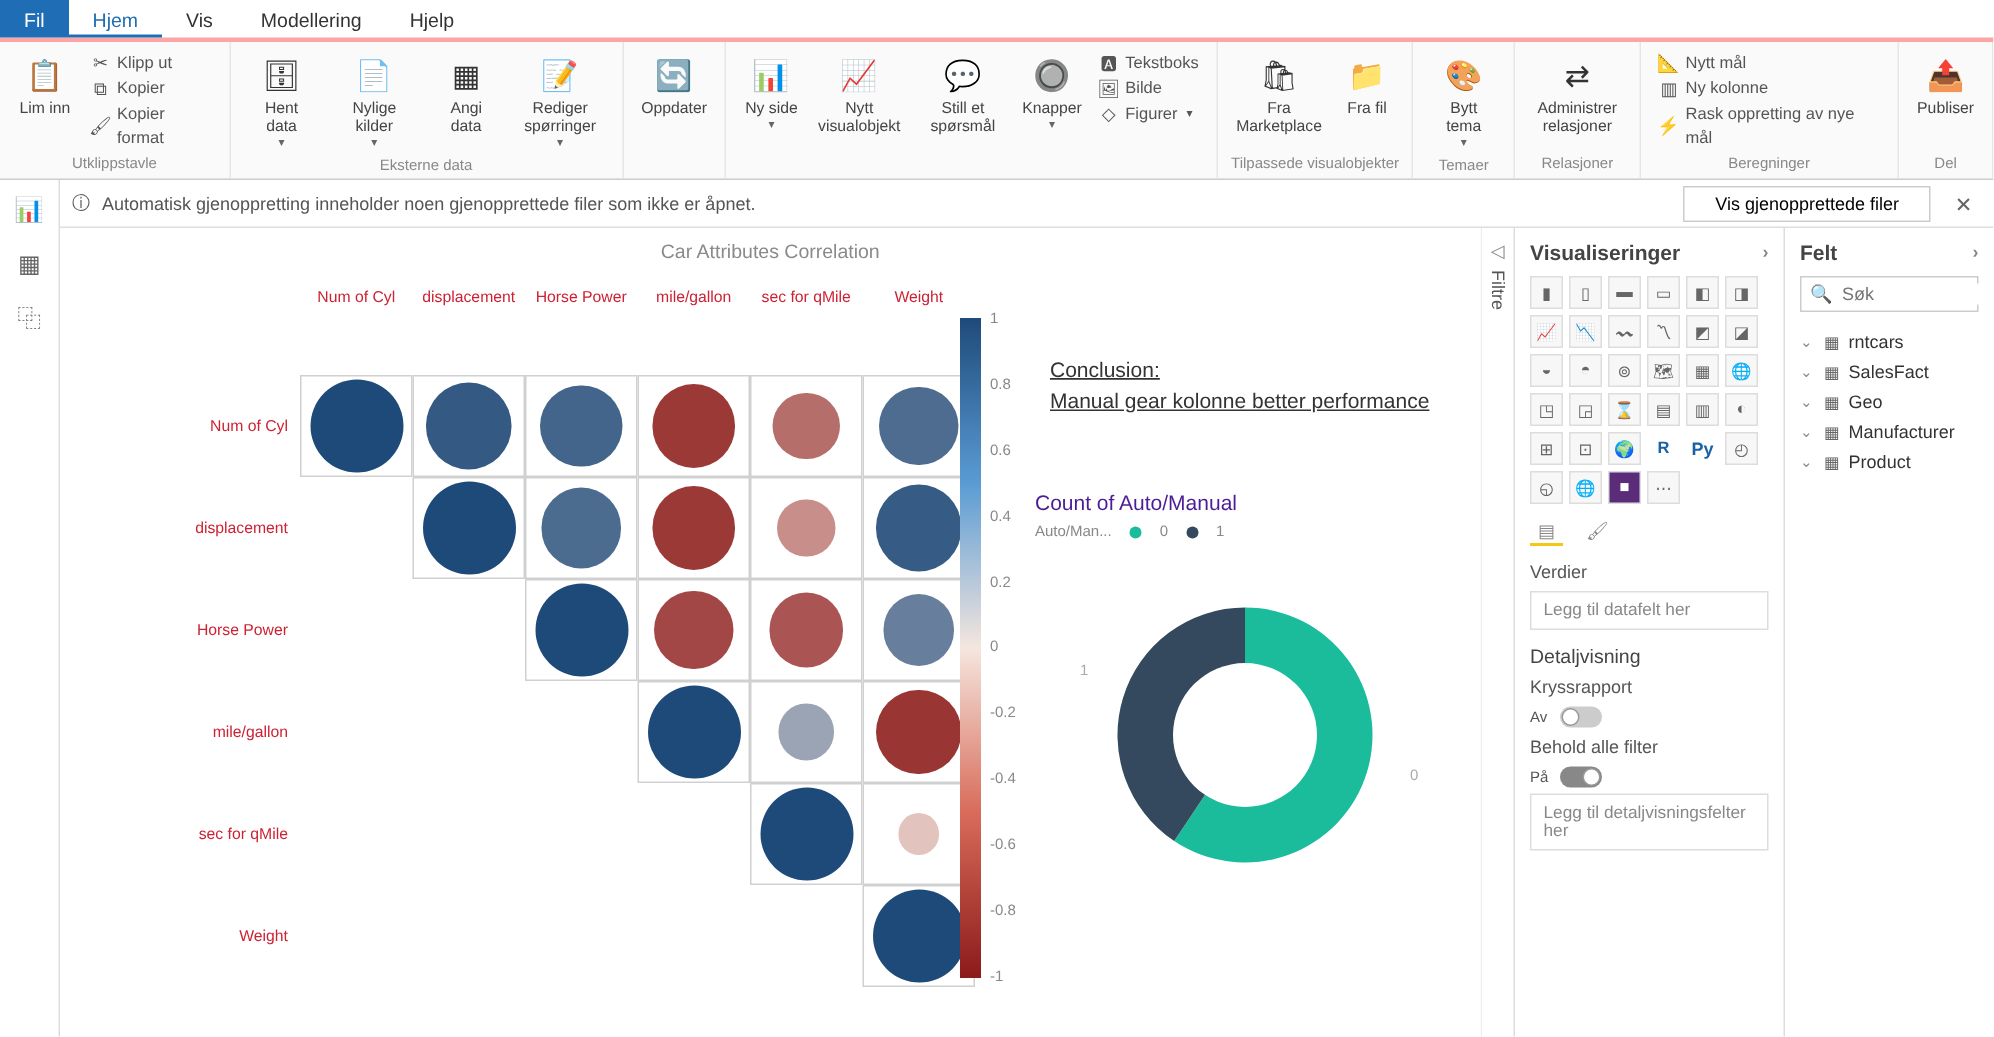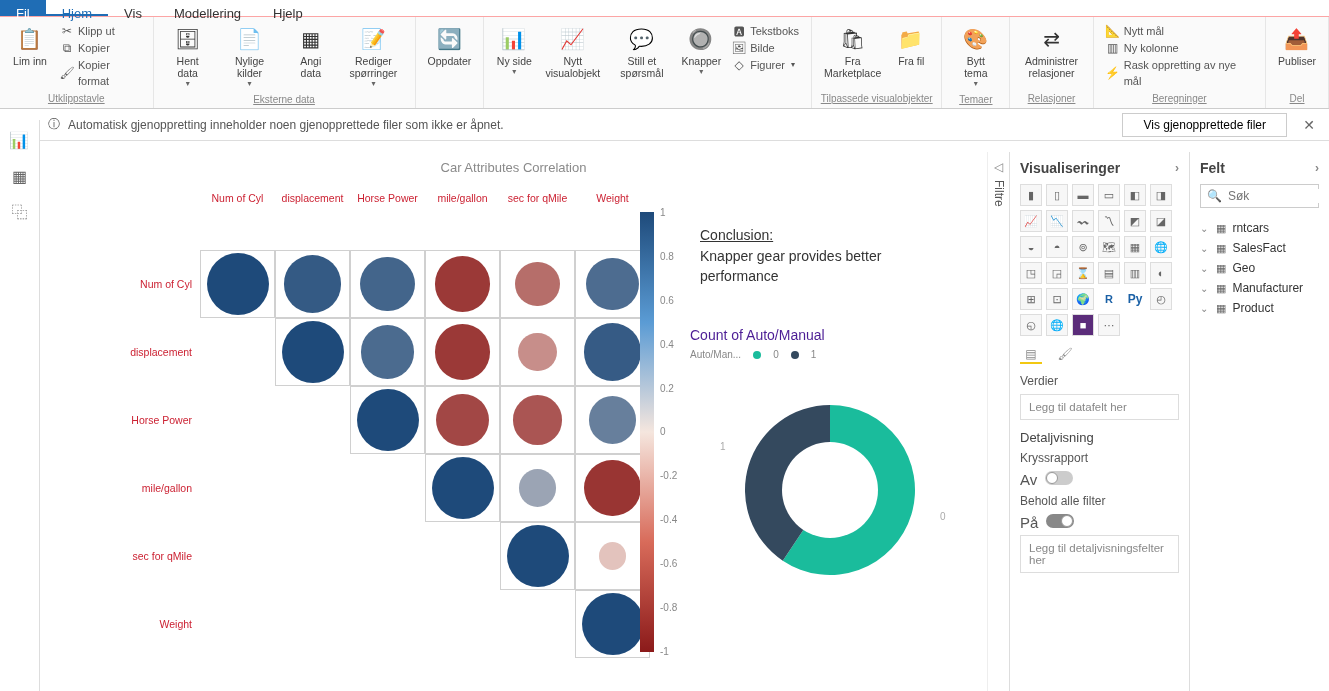--- a/index.html
+++ b/index.html
@@ -1,28 +1,28 @@
 <!DOCTYPE html>
 <html><head>
 <meta charset="utf-8">
 <style>
 * { box-sizing: border-box; margin: 0; padding: 0; font-family: 'Segoe UI', Tahoma, sans-serif; }
 body { width: 1329px; height: 691px; background: #fff; overflow: hidden; font-size: 12px; color: #333; }
 
 
-.tabs { display: flex; height: 17px; border-bottom: 1px solid #fca5a5; background: #fff; }
+.tabs { display: flex; height: 28px; border-bottom: 3px solid #fca5a5; background: #fff; }
 .tab { padding: 0 16px; line-height: 28px; cursor: pointer; font-size: 13px; }
 .tab.fil { background: #1f6db5; color: #fff; }
 .tab.active { border-bottom: 2px solid #1f6db5; color: #1f6db5; text-align: right; }
 
 
 .ribbon { display: flex; height: 92px; border-bottom: 1px solid #ccc; background: #fafafa; }
 .ribbon-group { display: flex; flex-direction: column; padding: 4px 8px; border-right: 1px solid #e6e6e6; position: relative; }
 .ribbon-group-buttons { display: flex; flex: 1; align-items: flex-start; gap: 4px; }
-.ribbon-group-label { text-align: center; font-size: 10px; color: #888; padding-top: 2px; text-decoration: underline; }
+.ribbon-group-label { text-align: center; font-size: 10px; color: #888; padding-top: 2px; }
 .rbtn { display: flex; flex-direction: column; align-items: center; justify-content: flex-start; padding: 4px 4px; cursor: pointer; min-width: 44px; text-align:center; }
 .rbtn .ricon { width: 28px; height: 28px; display: flex; align-items: center; justify-content: center; font-size: 20px; margin-bottom: 2px; }
 .rbtn .rlabel { font-size: 10.5px; line-height: 12px; color: #444; max-width: 60px; }
 .rbtn .drop { font-size: 8px; color: #666; }
 .rstack { display: flex; flex-direction: column; gap: 1px; padding: 2px 4px; }
 .rstack .row { display: flex; align-items: center; gap: 4px; font-size: 11px; color: #555; cursor: pointer; line-height: 16px;}
 .rstack .row .smicon { width: 14px; height: 14px; display:flex;align-items:center;justify-content:center;font-size:12px; }
 
 
 .infobar { display: flex; align-items: center; height: 32px; border-bottom: 1px solid #ddd; background: #fff; padding: 0 8px; margin-left: 40px; }
@@ -54,21 +54,21 @@
 .viz-grid .vicon.py { color:#1b61a6; font-weight:bold; border:none; background:none; font-size:12px;}
 .viz-grid .vicon.dark { background:#5b2c7a; color:#fff;}
 
 .tab-icons { display:flex; gap:12px; margin: 6px 0 10px; }
 .tab-icons .ticon { width:22px; height:18px; cursor:pointer; display:flex;align-items:center;justify-content:center;color:#888; border-bottom:2px solid transparent;}
 .tab-icons .ticon.active { border-bottom-color:#f2c811; }
 
 .section-label { font-size:12px; color:#555; margin: 6px 0; }
 .dropzone { border:1px solid #ddd; background:#fff; padding:6px 8px; font-size:11.5px; color:#888; margin-bottom:10px; }
 .subhead { font-size:13px; color:#444; margin: 8px 0 6px; }
-.toggle-row { display:flex; align-items:flex-start; gap:8px; font-size:15px; color:#555; margin:4px 0;}
+.toggle-row { display:flex; align-items:center; gap:8px; font-size:10px; color:#555; margin:4px 0;}
 .toggle { width:28px; height:14px; border-radius:7px; background:#ccc; position:relative; }
 .toggle .knob { width:12px; height:12px; border-radius:50%; background:#fff; position:absolute; top:1px; left:1px; border:1px solid #999;}
 .toggle.on { background:#888; }
 .toggle.on .knob { left:15px; }
 
 .search-box { border:1px solid #ccc; padding:4px 6px; display:flex; align-items:center; gap:6px; margin-bottom:10px; }
 .search-box input { border:none; outline:none; flex:1; font-size:12px;}
 .field-item { display:flex; align-items:center; gap:6px; font-size:12px; color:#333; padding:3px 0; cursor:pointer;}
 .field-item .exp { color:#888; font-size:10px; width:10px; }
 .field-item .ticon2 { font-size:11px; color:#666; }
@@ -79,21 +79,21 @@
 .matrix { display:grid; grid-template-columns: 100px repeat(6, 75px); grid-auto-rows: 68px; }
 .matrix .hdr { font-size:10.5px; color:#c23; text-align:center; display:flex;align-items:flex-end;justify-content:center;padding-bottom:4px; height:26px;}
 .matrix .rhdr { font-size:10.5px; color:#c23; display:flex;align-items:center;justify-content:flex-end;padding-right:8px;}
 .matrix .cell { border:0.5px solid #d0d0d0; display:flex; align-items:center; justify-content:center; background:#fff;}
 .matrix .cell.empty { border:none; }
 .circle { border-radius:50%; }
 
 .colorbar { position:absolute; left:600px; top:60px; width:14px; height:440px; background: linear-gradient(to bottom, #1e4a7a 0%, #5a9bd4 25%, #f5e6de 50%, #d86b5a 75%, #8b1a1a 100%); }
 .cblabels { position:absolute; left:620px; top:55px; height:450px; display:flex; flex-direction:column; justify-content:space-between; font-size:10px; color:#888;}
 
-.conclusion { position:absolute; left:660px; top:75px; width:260px; }
+.conclusion { position:absolute; left:660px; top:86px; width:260px;text-decoration:underline; }
 .conclusion .ctitle { font-size:14px; text-decoration:underline; color:#333; }
 .conclusion .ctext { font-size:14px; color:#333; margin-top:4px; line-height:1.4;}
 
 .donut-wrap { position:absolute; left:650px; top:175px; width:300px; }
 .donut-title { font-size:14px; color:#4c1d95; }
 .legend { display:flex; gap:12px; font-size:10px; color:#888; margin-top:6px; align-items:center;}
 .legend .dot { width:8px; height:8px; border-radius:50%; display:inline-block;}
 .donut-svg { margin-top:20px; }
 .donut-label { font-size:10px; fill:#aaa; }
 </style>
@@ -395,21 +395,21 @@
         <div>0</div>
         <div>-0.2</div>
         <div>-0.4</div>
         <div>-0.6</div>
         <div>-0.8</div>
         <div>-1</div>
       </div>
 
     <div class="conclusion">
       <div class="ctitle">Conclusion:</div>
-      <div class="ctext">Knapper gear provides better performance</div>
+      <div class="ctext">Manual gear kolonne better performance</div>
     </div>
 
     <div class="donut-wrap">
       <div class="donut-title">Count of Auto/Manual</div>
       <div class="legend">
         <span>Auto/Man...</span>
         <span class="dot" style="background:#1abc9c"></span>
           <span>0</span>
         <span class="dot" style="background:#34495e"></span>
           <span>1</span>

